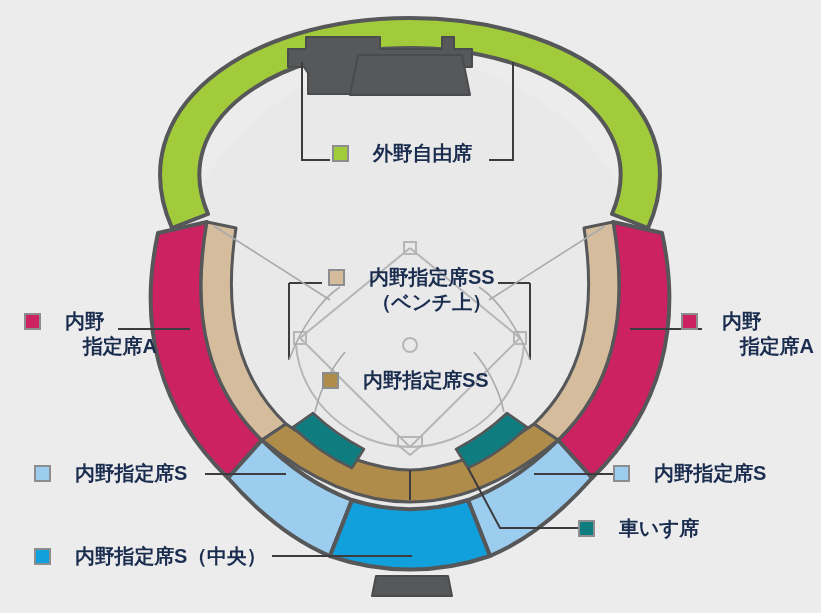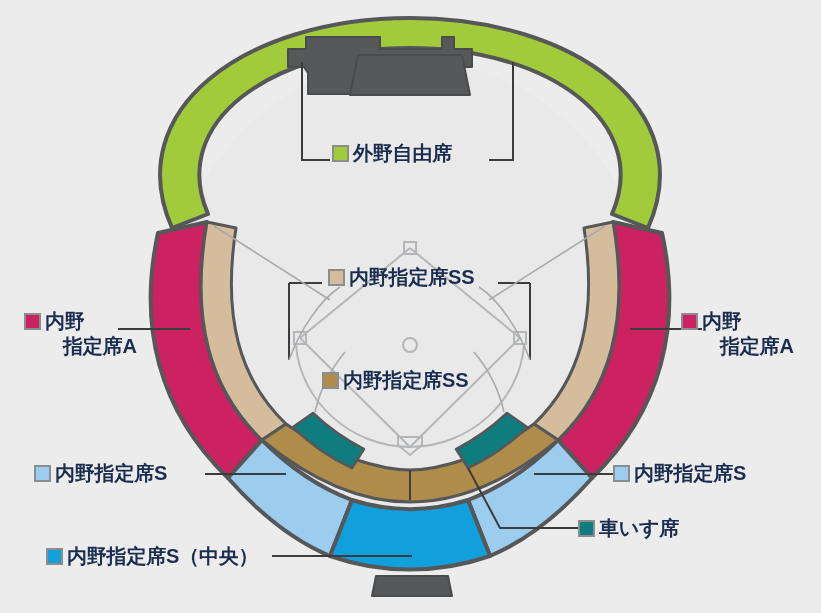--- a/index.html
+++ b/index.html
@@ -24,21 +24,21 @@
     position: absolute;
     left: 0;
     top: 0;
     width: 821px;
     height: 613px;
   }
   .lbl {
     position: absolute;
     display: flex;
     align-items: flex-start;
-    gap: 4px;
+    gap: 24px;
     color: #1b2d4f;
     font-size: 20px;
     font-weight: bold;
     line-height: 1.26;
     white-space: nowrap;
     letter-spacing: -0.2px;
   }
   .lbl .sw {
     width: 17px;
     height: 17px;
@@ -57,21 +57,21 @@
   .lbl.two-line-indent .txt .l2 { padding-left: 18px; }
 
   
   #lbl-outfield   { left: 332px; top: 141px; }
   #lbl-ss-bench   { left: 328px; top: 265px; }
   #lbl-ss-back    { left: 322px; top: 368px; }
   #lbl-a-left     { left: 24px;  top: 309px; }
   #lbl-a-right    { left: 681px; top: 309px; }
   #lbl-s-left     { left: 34px;  top: 461px; }
   #lbl-s-right    { left: 613px; top: 461px; }
-  #lbl-s-center   { left: 34px;  top: 544px; margin-left: 12px; }
+  #lbl-s-center   { left: 34px;  top: 544px; }
   #lbl-wheelchair { left: 578px; top: 516px; }
 </style>
 </head>
 <body>
 
 <div id="stage">
 
   <svg id="seatmap" viewBox="0 0 821 613">
     <defs>
 
@@ -233,20 +233,21 @@
     <span class="sw" style="background:#a2cb3b"></span>
     <span class="txt">
       <span>外野自由席</span>
     </span>
   </div>
 
   <div class="lbl center" id="lbl-ss-bench">
     <span class="sw" style="background:#d4bc9c"></span>
     <span class="txt">
       <span>内野指定席SS</span>
+      <span class="l2">（ベンチ上）</span>
     </span>
   </div>
 
   <div class="lbl center" id="lbl-ss-back">
     <span class="sw" style="background:#b08c4a"></span>
     <span class="txt">
       <span>内野指定席SS</span>
     </span>
   </div>
 

